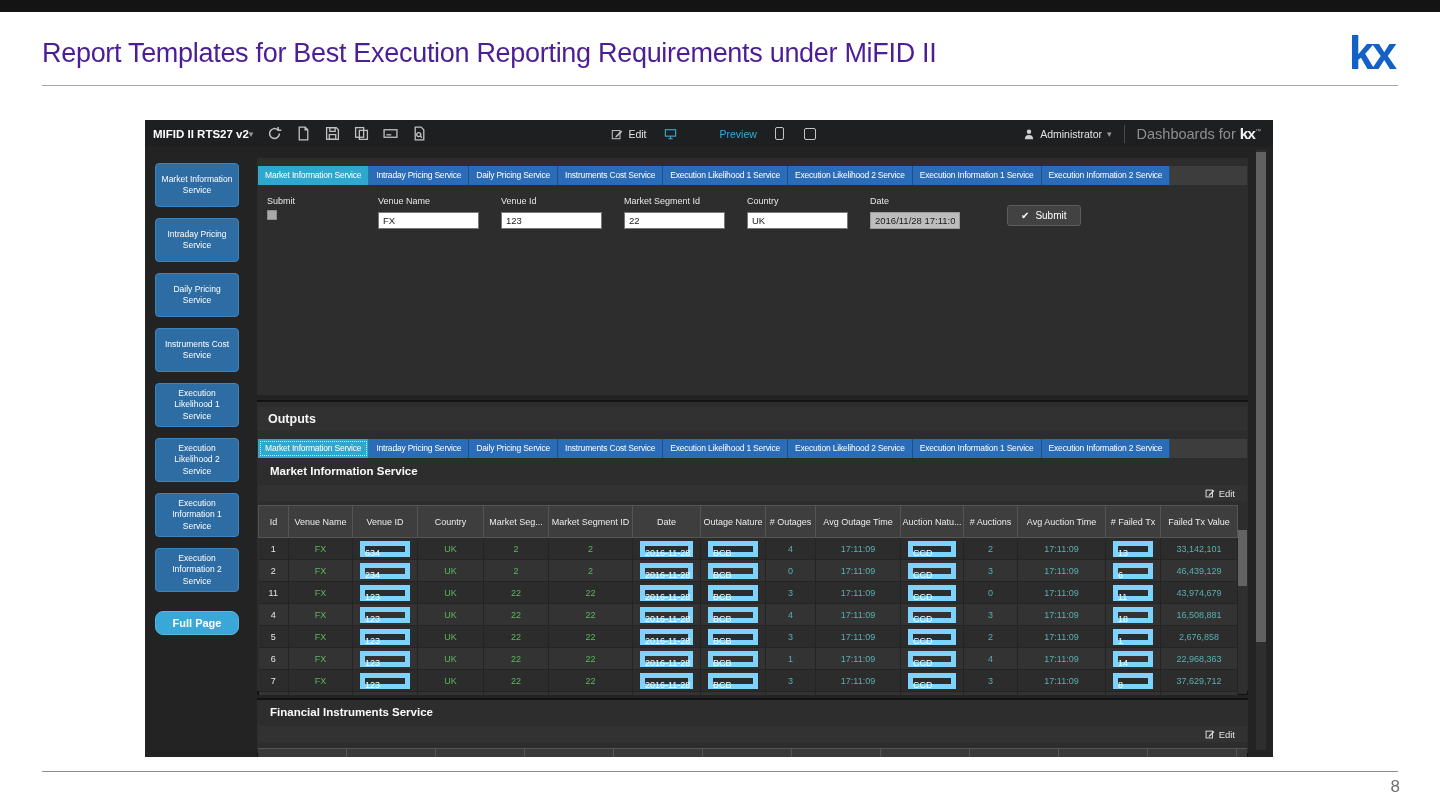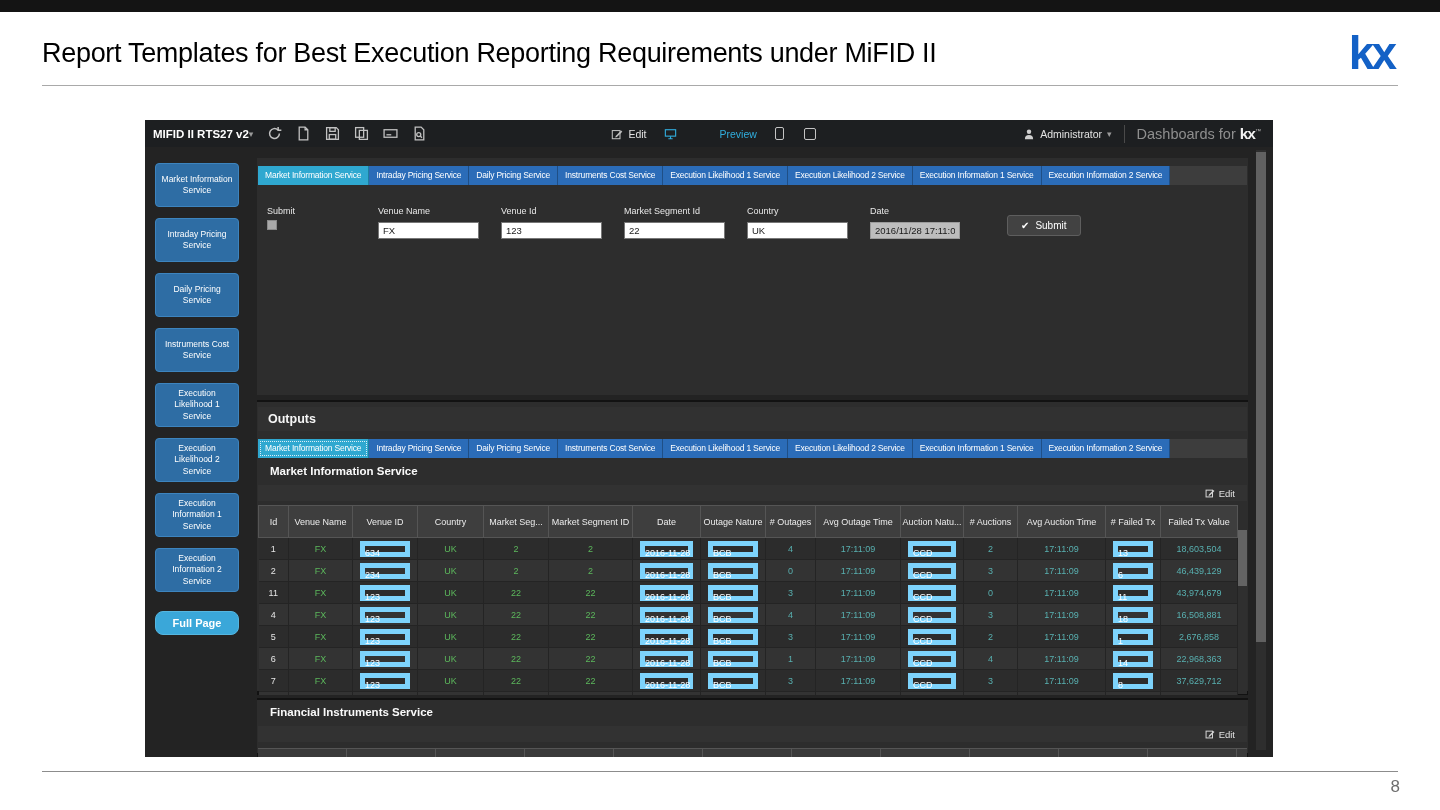--- a/index.html
+++ b/index.html
@@ -1,21 +1,21 @@
 <!DOCTYPE html>
 <html><head>
 <meta charset="utf-8">
 <style>
   * { margin:0; padding:0; box-sizing:border-box; }
   html,body { width:1440px; height:810px; background:#ffffff; overflow:hidden;
               font-family:"Liberation Sans", sans-serif; }
 
   
   .top-strip { position:absolute; left:0; top:0; width:1440px; height:12px; background:#141414; }
-  .slide-title { position:absolute; left:42px; top:38px; font-size:27px; color:#000000; letter-spacing:-0.3px; }
+  .slide-title { position:absolute; left:42px; top:38px; font-size:27px; color:#4c1d95; letter-spacing:-0.3px; }
   .rule-top { position:absolute; left:42px; top:85px; width:1356px; height:1px; background:#a9a9a9; }
   .kx-logo { position:absolute; right:46px; top:26px; font-size:46px; font-weight:bold; color:#1361c6; letter-spacing:-3px; }
   .rule-bottom { position:absolute; left:42px; top:771px; width:1356px; height:1px; background:#8c8c8c; }
   .page-number { position:absolute; right:40px; top:777px; font-size:17px; color:#6e6e6e; }
 
   
   .dashboard { position:absolute; left:145px; top:120px; width:1128px; height:637px;
                background:#232323; overflow:hidden; }
 
   .titlebar { height:27px; background:#1d1f21; display:flex; align-items:center; padding:0 8px; }
@@ -57,21 +57,21 @@
   .panel-header { height:24px; line-height:24px; padding-left:10px; font-size:12.5px; font-weight:600;
                   color:#f5f5f5; background:#313131; margin:5px 1px 0 1px; }
 
   .tabs { display:flex; height:19px; margin:8px 1px 0 1px; background:#3d3d3d; overflow:hidden; }
   .tab { background:#2b6cb8; color:#fff; font-size:8.5px; letter-spacing:-0.2px; line-height:19px;
          padding:0 7px; white-space:nowrap; border-right:1px solid #1f4f86; cursor:pointer; }
   .tab.active { background:#2fa8d0; border-right-color:#1f7f9e; }
   .tab.focused { outline:1px dotted #d8eef7; outline-offset:-3px; }
 
   
-  .form { position:relative; margin-top:21px; height:52px; padding-left:10px; }
+  .form { position:relative; margin-top:11px; height:52px; padding-left:10px; }
   .submit-group { position:absolute; left:10px; top:0; }
   .field-label { font-size:9px; color:#e8e8e8; margin-bottom:4px; white-space:nowrap; }
   .checkbox { width:10px; height:10px; background:#a9a9a9; border:1px solid #8a8a8a; margin-top:3px; cursor:pointer; }
   .fields { position:absolute; left:121px; top:0; display:flex; gap:22px; }
   .field { width:101px; }
   .field input { width:100%; height:17px; border:1px solid #777; background:#fff; color:#1c1c1c;
                  font-size:9.5px; padding:0 4px; font-family:"Liberation Sans", sans-serif; }
   .field input.datetime { background:#bdbdbd; color:#1a1a1a; border:1px solid #9b9b9b; width:90px; }
   .field.datetime-field { width:90px; }
   .submit-btn { position:absolute; left:750px; top:9px; background:#424242; border:1px solid #5e5e5e; border-radius:3px;
@@ -331,21 +331,21 @@
                   <td class="teal">4</td>
                   <td class="teal">17:11:09</td>
                   <td>
                     <span class="box">CCD</span>
                   </td>
                   <td class="teal">2</td>
                   <td class="teal">17:11:09</td>
                   <td>
                     <span class="box">13</span>
                   </td>
-                  <td class="teal">18,603,504</td>
+                  <td class="teal">33,142,101</td>
                 </tr>
                 <tr class="even">
                   <td class="plain">2</td>
                   <td class="green">FX</td>
                   <td>
                     <span class="box">234</span>
                   </td>
                   <td class="green">UK</td>
                   <td class="green">2</td>
                   <td class="green">2</td>

